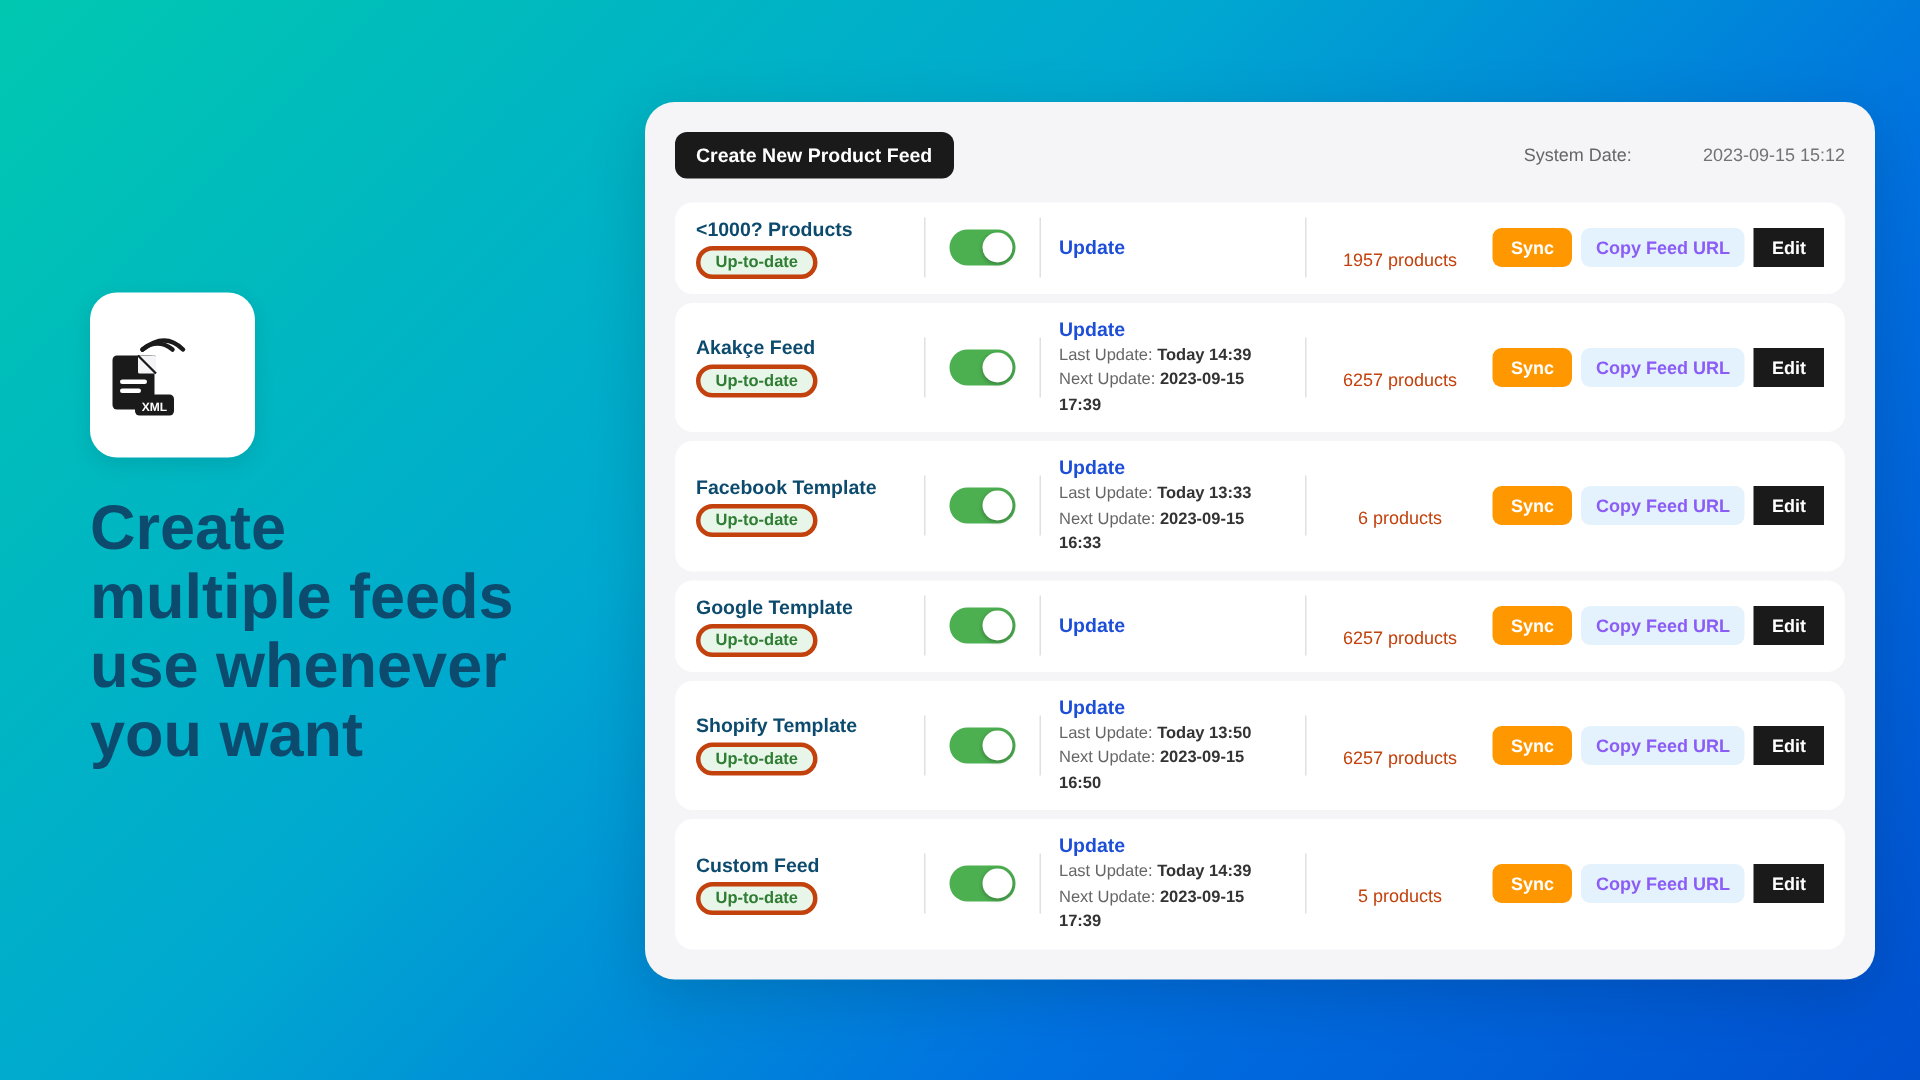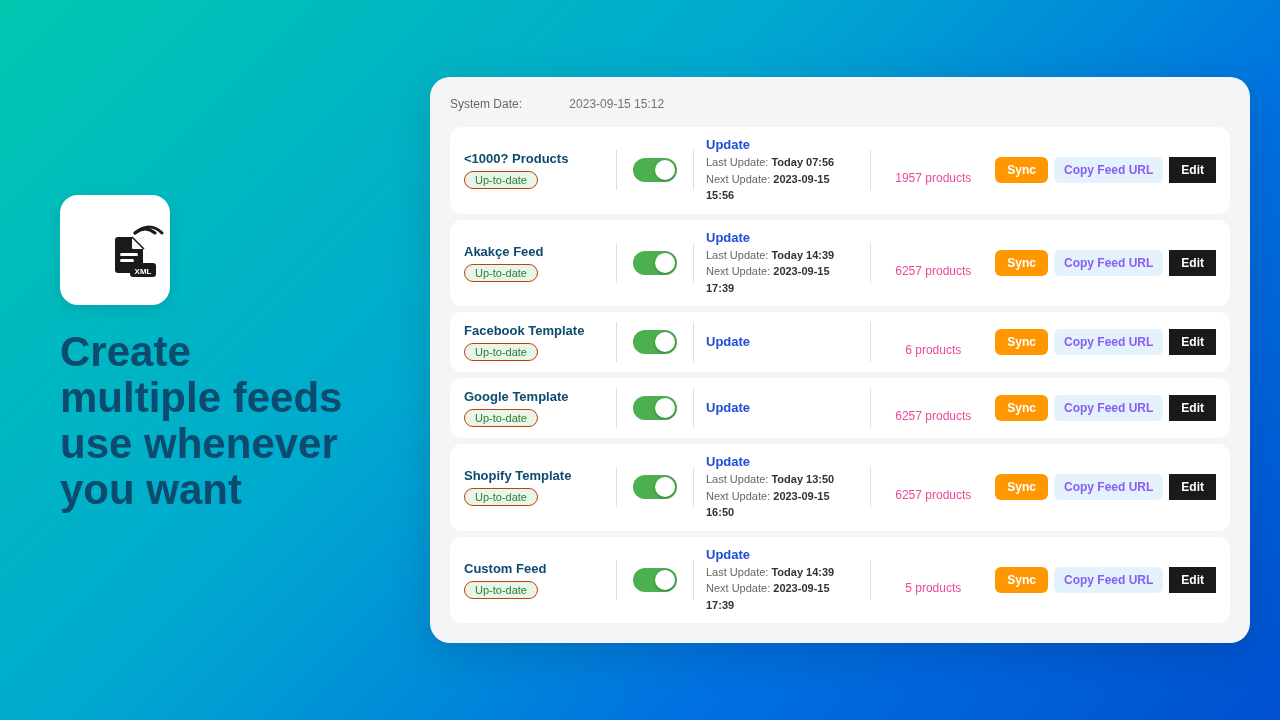--- a/index.html
+++ b/index.html
@@ -30,21 +30,21 @@
       flex-shrink: 0;
     }
 
     .xml-logo {
       width: 110px;
       height: 110px;
       background: white;
       border-radius: 18px;
       display: flex;
       align-items: center;
-      justify-content: flex-end;
+      justify-content: flex-start;
       margin-bottom: 24px;
       position: relative;
       box-shadow: 0 4px 15px rgba(0,0,0,0.1);
     }
 
     .xml-logo-inner {
       text-align: center;
     }
 
     .xml-logo svg {
@@ -140,22 +140,22 @@
       margin-bottom: 4px;
     }
 
     .badge-uptodate {
       display: inline-block;
       background: #e8f5e9;
       color: #2e7d32;
       border-radius: 20px;
       padding: 2px 10px;
       font-size: 11px;
-      font-weight: 400;
-      border: 1px solid #c2410c;
+      font-weight: 700;
+      border: 3px solid #c2410c;
     }
 
     .divider {
       width: 1px;
       height: 40px;
       background: #e0e0e0;
       flex-shrink: 0;
     }
 
     
@@ -210,21 +210,21 @@
     .update-info strong {
       color: #333;
       font-weight: 600;
     }
 
     
     .products-col {
       width: 100px;
       flex-shrink: 0;
       font-size: 12px;
-      color: #ec4899;
+      color: #c2410c;
       text-align: center;
       margin-top: 16px;
     }
 
     
     .actions-col {
       display: flex;
       align-items: center;
       gap: 6px;
       flex-shrink: 0;
@@ -291,20 +291,21 @@
 
     <h1 class="main-title">
       Create<br>multiple feeds<br>use whenever<br>you want
     </h1>
   </div>
 
   <div class="right-panel">
     <div class="card">
 
       <div class="card-header">
+        <button class="create-btn">Create New Product Feed</button>
         <div class="system-date">
           System Date: <span>2023-09-15 15:12</span>
         </div>
       </div>
 
       <div class="feed-list" id="feed-list">
       <div class="feed-row">
       <div class="feed-name-col">
         <div class="feed-name">&lt;1000? Products</div>
         <span class="badge-uptodate">Up-to-date</span>
@@ -313,24 +314,20 @@
       <div class="divider"></div>
 
       <div class="toggle-col">
         <div class="toggle"></div>
       </div>
 
       <div class="divider"></div>
 
       <div class="update-col">
         <div class="update-title">Update</div>
-        <div class="update-info">
-          Last Update: <strong>Today 07:56</strong><br>
-          Next Update: <strong>2023-09-15 15:56</strong>
-        </div>
       </div>
 
       <div class="divider"></div>
 
       <div class="products-col">1957 products</div>
 
       <div class="actions-col">
         <button class="btn-sync">Sync</button>
         <button class="btn-copy">Copy Feed URL</button>
         <button class="btn-edit">Edit</button>
@@ -377,20 +374,24 @@
       <div class="divider"></div>
 
       <div class="toggle-col">
         <div class="toggle"></div>
       </div>
 
       <div class="divider"></div>
 
       <div class="update-col">
         <div class="update-title">Update</div>
+        <div class="update-info">
+          Last Update: <strong>Today 13:33</strong><br>
+          Next Update: <strong>2023-09-15 16:33</strong>
+        </div>
       </div>
 
       <div class="divider"></div>
 
       <div class="products-col">6 products</div>
 
       <div class="actions-col">
         <button class="btn-sync">Sync</button>
         <button class="btn-copy">Copy Feed URL</button>
         <button class="btn-edit">Edit</button>

